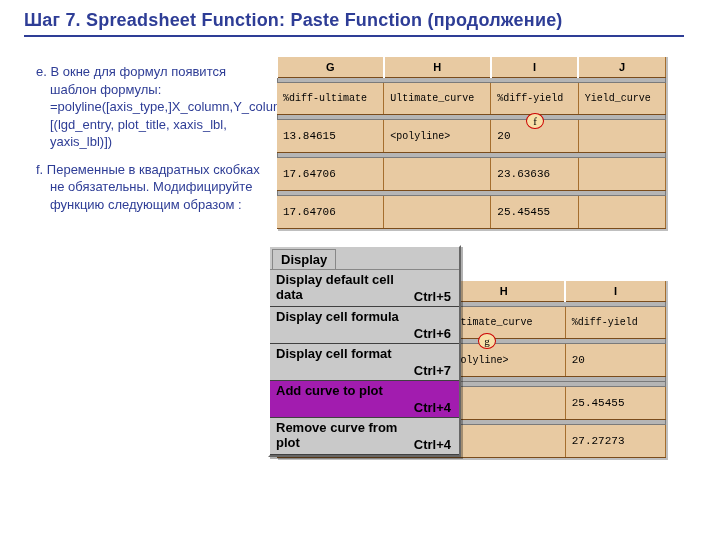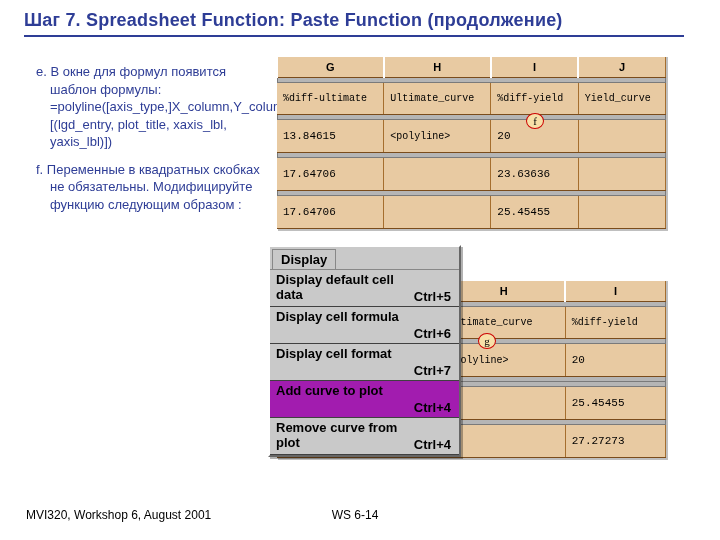--- a/index.html
+++ b/index.html
@@ -312,18 +312,14 @@
           </tbody>
             </table>
         </div>
 
         <div class="callout" style="left:202px; top:88px; z-index:6;">g</div>
       </div>
 
     </div>
   </div>
 
-  <div class="footer">
-    <span class="l">MVI320, Workshop 6, August 2001</span>
-    <span class="c">WS 6-14</span>
-  </div>
 
 </div>
 
 </body></html>

